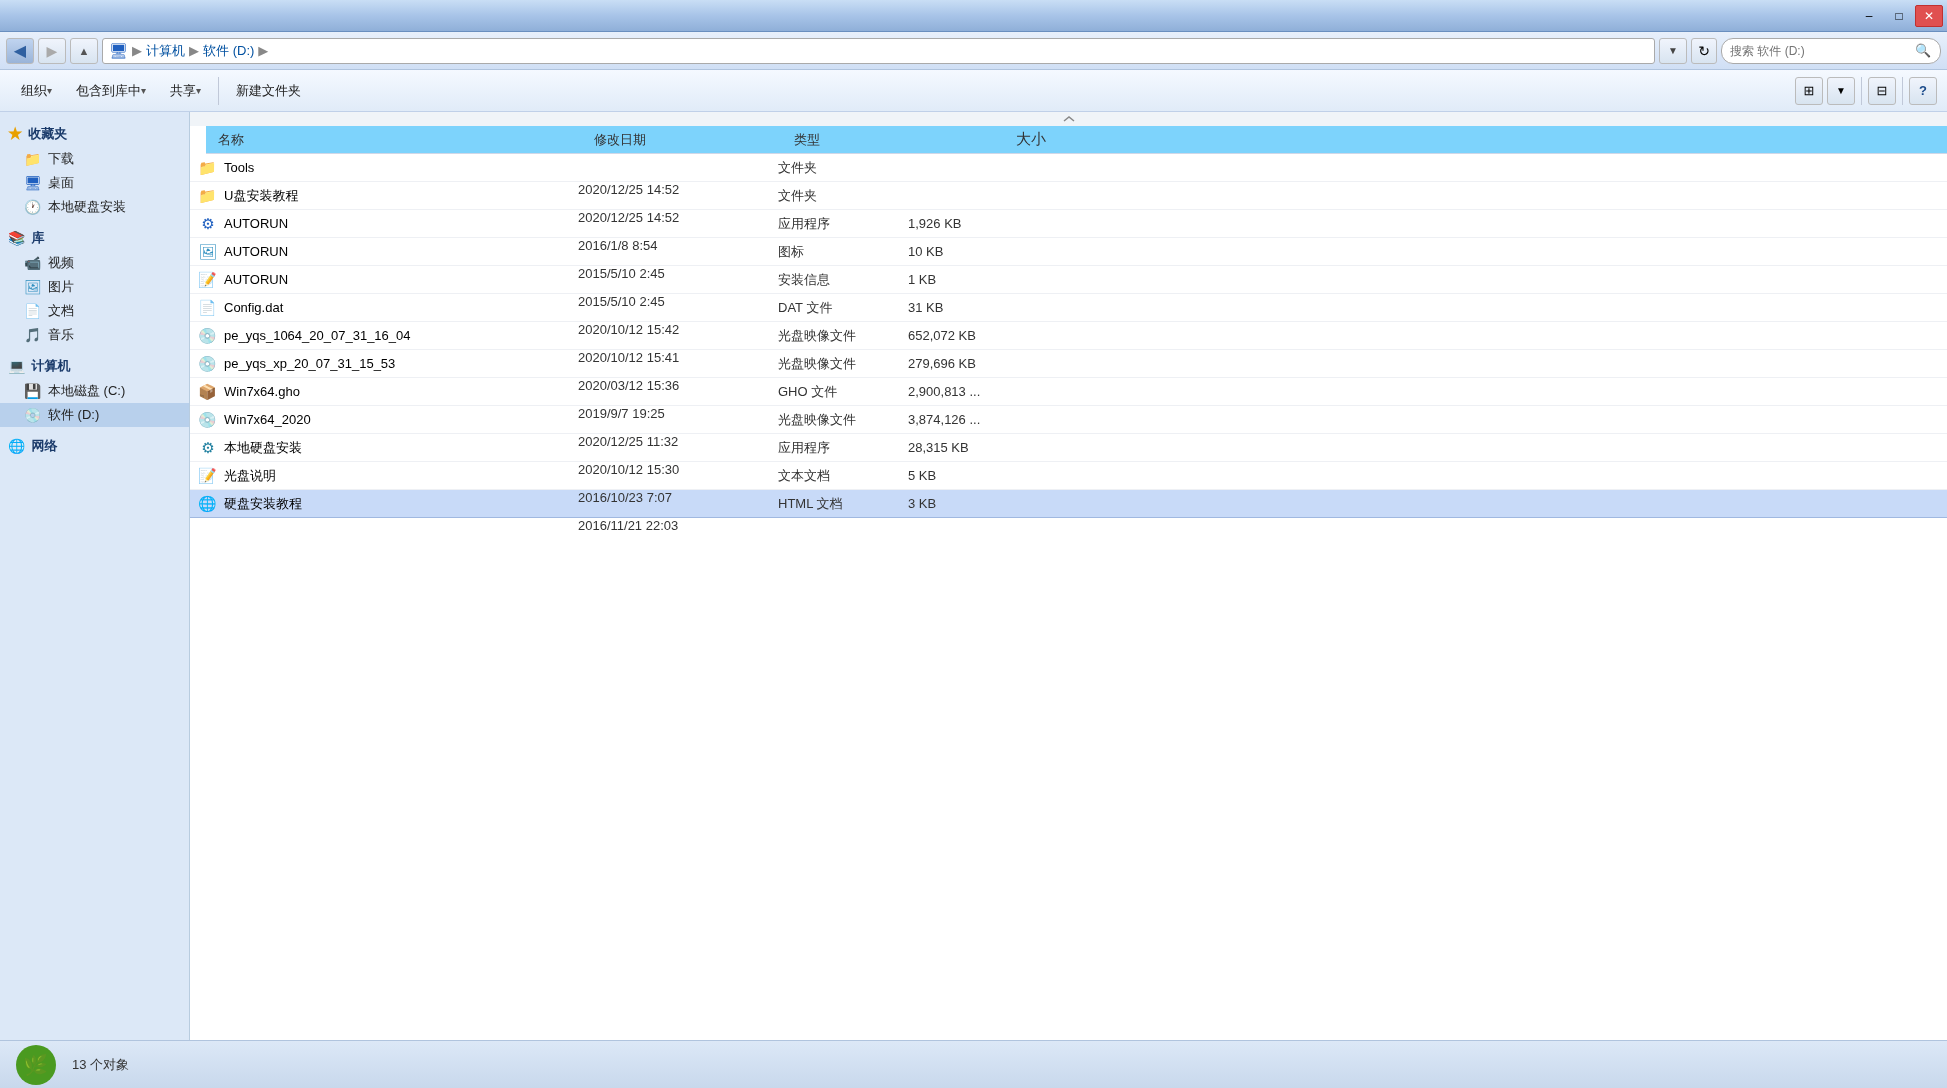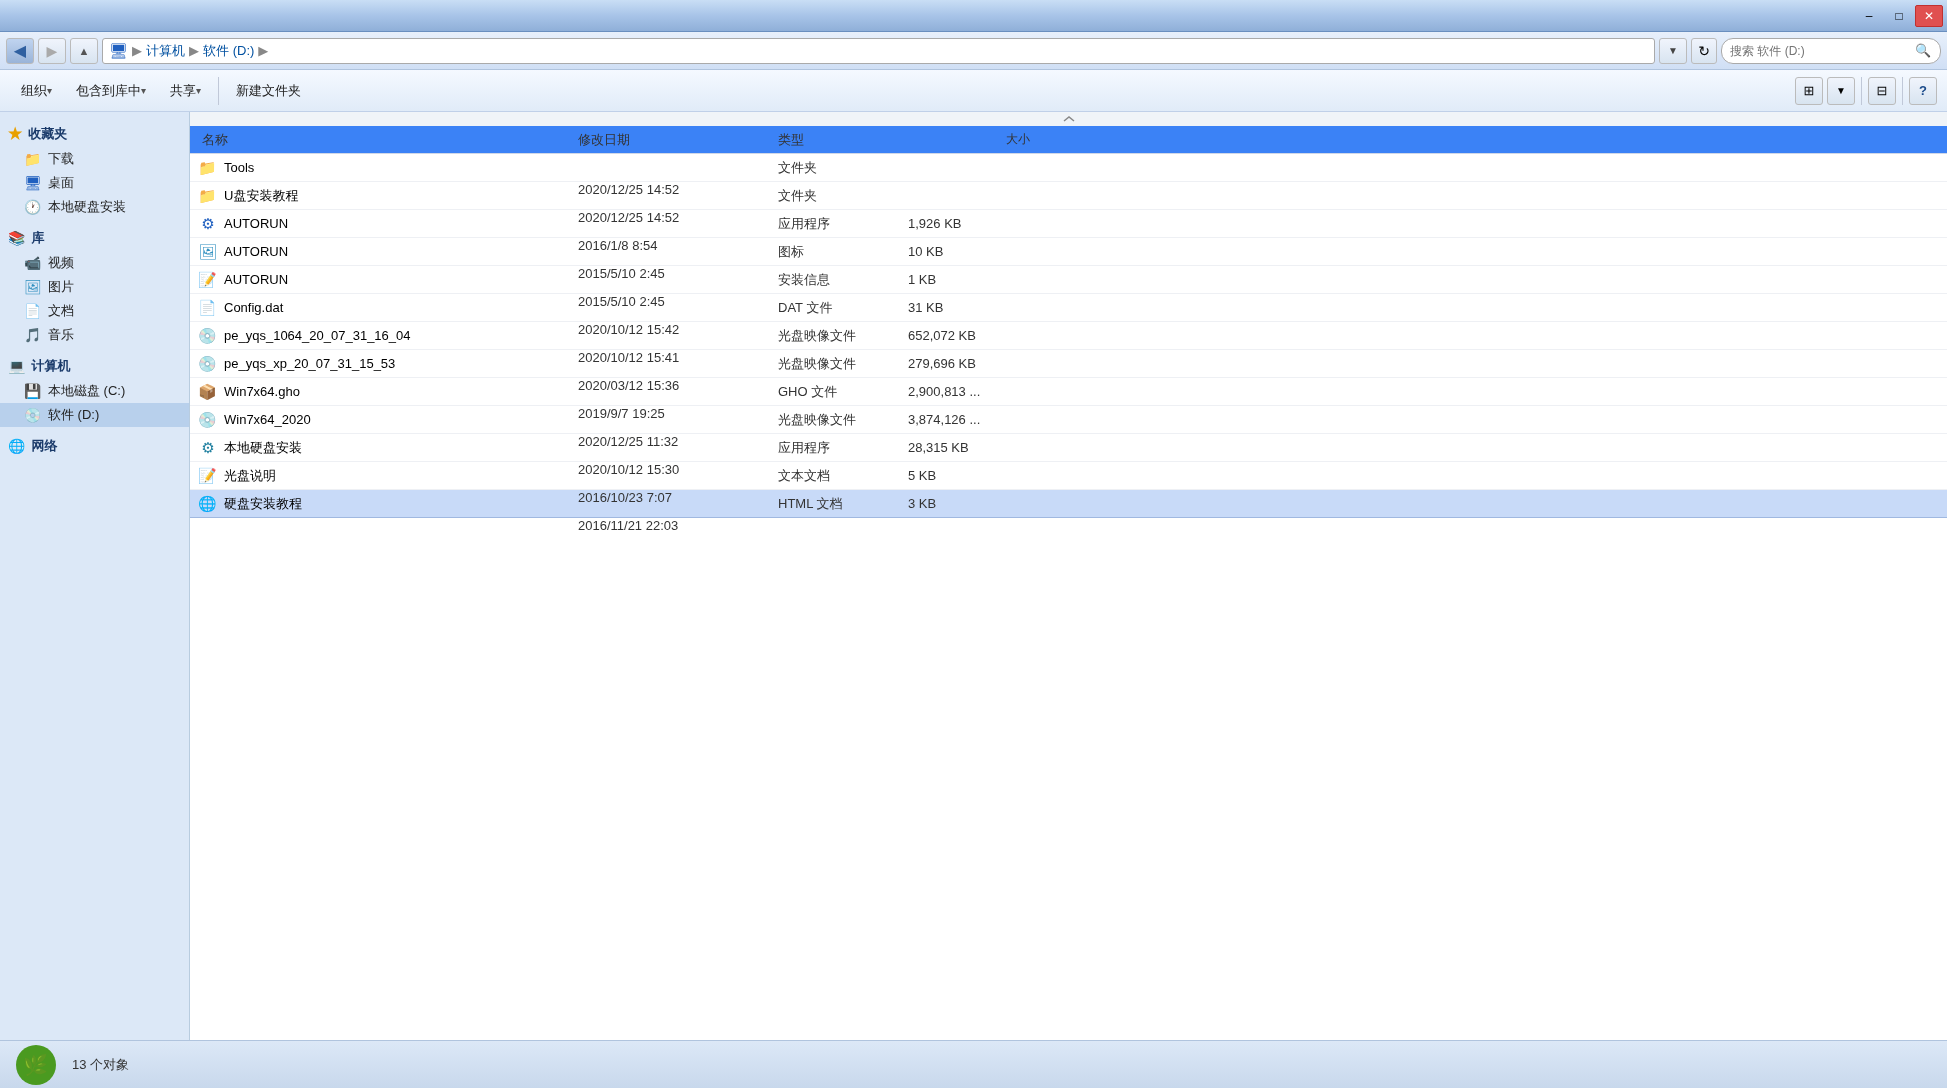--- a/index.html
+++ b/index.html
@@ -206,31 +206,32 @@
       flex: 1;
       background: #fff;
       overflow-y: auto;
       display: flex;
       flex-direction: column;
     }
     .column-header {
       display: flex;
       align-items: center;
       height: 28px;
-      background: #3b82f6;
+      background: #7dd3fc;
       border-bottom: 1px solid #d0d8e8;
       padding: 0 8px;
       position: sticky;
       top: 0;
       z-index: 10;
+      margin-left: 16px;
     }
     .col-name { width: 380px; font-size: 13px; color: #333; padding-left: 4px; font-weight: normal; cursor: pointer; }
     .col-date { width: 200px; font-size: 13px; color: #333; cursor: pointer; }
     .col-type { width: 130px; font-size: 13px; color: #333; cursor: pointer; }
-    .col-size { width: 130px; font-size: 12px; color: #333; cursor: pointer; text-align: right; padding-right: 8px; }
+    .col-size { width: 130px; font-size: 15px; color: #333; cursor: pointer; text-align: right; padding-right: 8px; }
 
     .file-row {
       display: flex;
       align-items: center;
       height: 28px;
       padding: 0 8px;
       border-bottom: 1px solid #eef0f4;
       cursor: pointer;
     }
     .file-row.selected { background: #c8daf8; border-color: #a0b8e0; }

